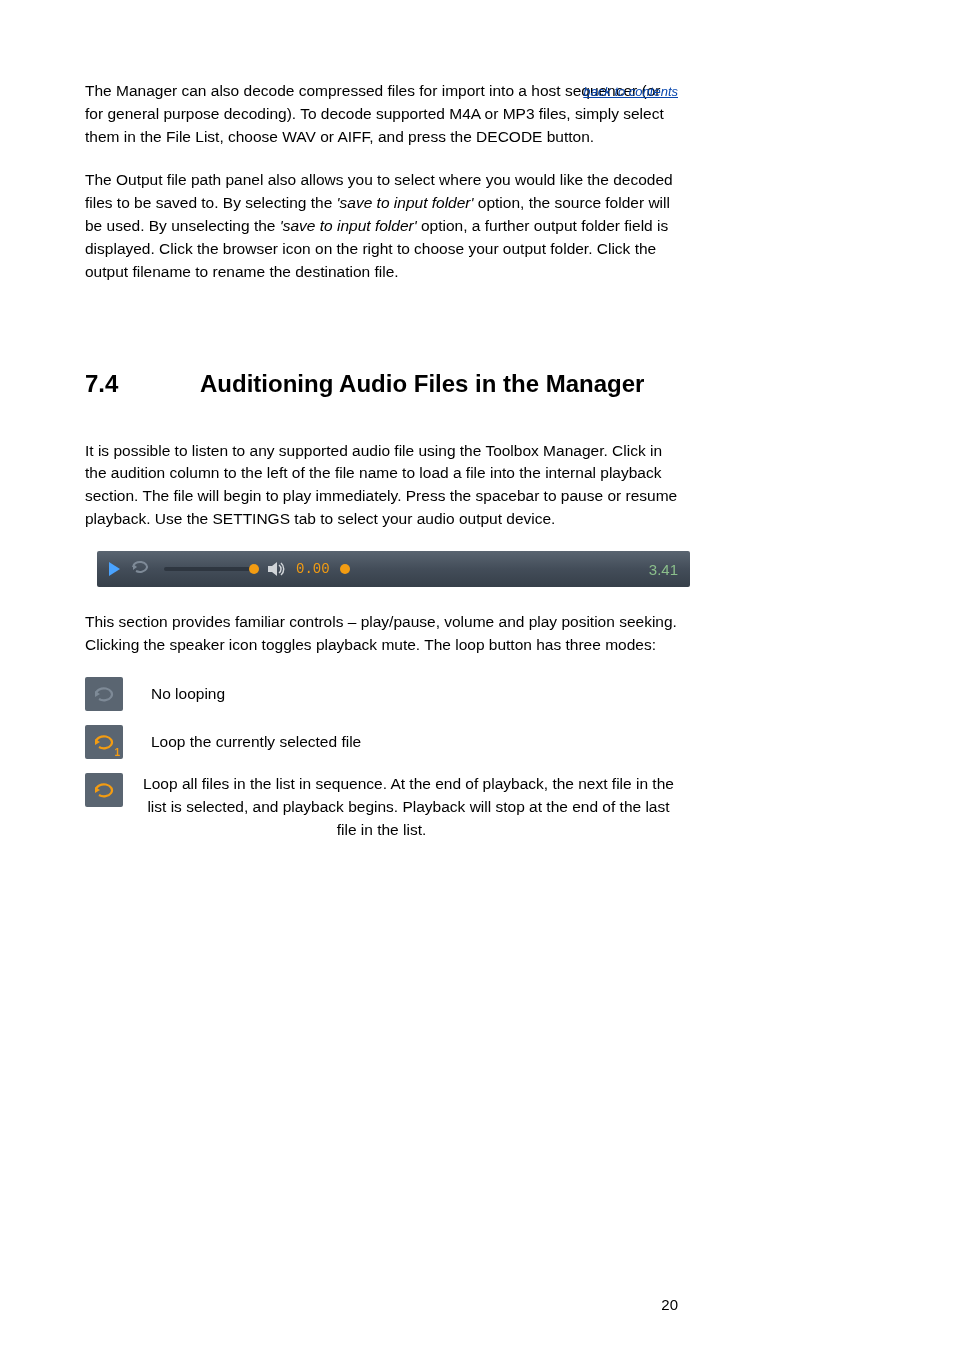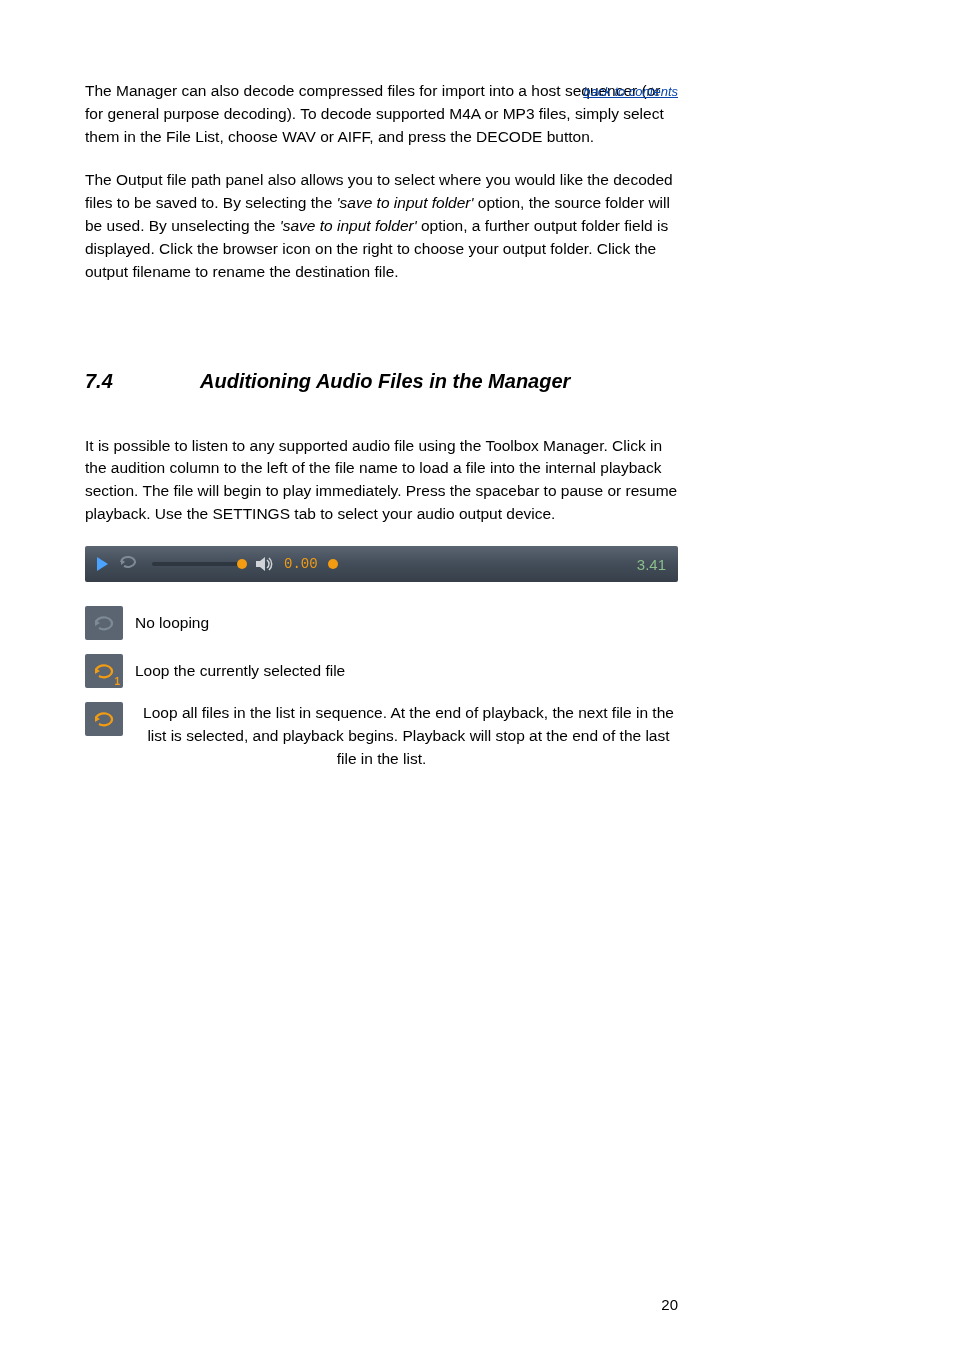--- a/index.html
+++ b/index.html
@@ -26,40 +26,39 @@
     font-size: 13px;
     cursor: pointer;
   }
   h2.subhead {
     font-size: 24px;
     font-weight: bold;
     margin: 42px 0 36px 0;
   }
   h2.subhead .num { display:inline-block; width: 115px; }
   h1.mainhead {
-    font-size: 20px;
+    font-size: 24px;
     font-weight: bold;
     margin: 86px 0 42px 0;
-    font-style: italic;
   }
   h1.mainhead .num { display:inline-block; width: 115px; }
   p { font-size: 15.5px; line-height: 1.48; margin: 0 0 20px 0; }
   .em-ital { font-style: italic; }
 
   
   .player-bar {
     width: 100%;
     height: 36px;
     background: linear-gradient(#5a6571, #434d59 50%, #363f49);
     border-radius: 2px;
     display:flex;
     align-items:center;
     box-sizing:border-box;
     padding: 0 12px;
-    margin: 18px 0 24px 0;
+    margin: 18px 0 24px 12px;
     position:relative;
   }
   .player-bar .play-triangle {
     width:0;height:0;
     border-left:11px solid #4aa3ff;
     border-top:7px solid transparent;
     border-bottom:7px solid transparent;
   }
   .player-bar .vol-track {
     height:4px; background:#2e3640; border-radius:2px; position:relative;
@@ -79,21 +78,21 @@
   .player-bar .dot {
     width:10px;height:10px;border-radius:50%;background:#f39c12;flex:none;margin-left:10px;
   }
   .player-bar .seek { flex:1 1 auto; margin-left:4px; }
   .player-bar .duration { color:#8bbf8b;font-family:Liberation Sans, sans-serif;font-size:15px; margin-left:auto; padding-left:14px; }
   .player-bar .loop-small {
     margin-left:10px;
   }
 
   
-  .loop-row { display:flex; align-items:center; gap:12px; margin: 6px 0 14px 0; }
+  .loop-row { display:flex; align-items:center; gap:28px; margin: 6px 0 14px 0; }
   .loop-box {
     width:38px;height:34px;background:#5a6571;border-radius:2px;
     display:flex;align-items:center;justify-content:center;flex:none;
     position:relative;
   }
   .loop-box svg { display:block; }
   .loop-box .one {
     position:absolute; right:3px; bottom:1px; color:#f39c12; font-size:10px; font-weight:bold;
   }
   .loop-label { font-size:15.5px; line-height:1.48; }
@@ -142,20 +141,21 @@
         <path d="M11 3 A5 5 0 0 1 11 11" fill="none" stroke="#d0d4d8" stroke-width="1.5"></path>
         <path d="M13 1 A8 8 0 0 1 13 13" fill="none" stroke="#d0d4d8" stroke-width="1.5"></path>
       </svg>
     </div>
     <div class="time">0.00</div>
     <div class="dot"></div>
     <div class="seek"></div>
     <div class="duration">3.41</div>
   </div>
 
+  <p>This section provides familiar controls – play/pause, volume and play position seeking. Clicking the speaker icon toggles playback mute. The loop button has three modes:</p>
 
   <div class="loop-row">
     <div class="loop-box">
       <svg width="24" height="16" viewBox="0 0 24 16">
         <path d="M4 8 A8 6 0 1 1 7 13" fill="none" stroke="#7e8a97" stroke-width="2.2"></path>
         <polygon points="3,5 8,8 3,11" fill="#7e8a97"></polygon>
       </svg>
     </div>
     <div class="loop-label">No looping</div>
   </div>

